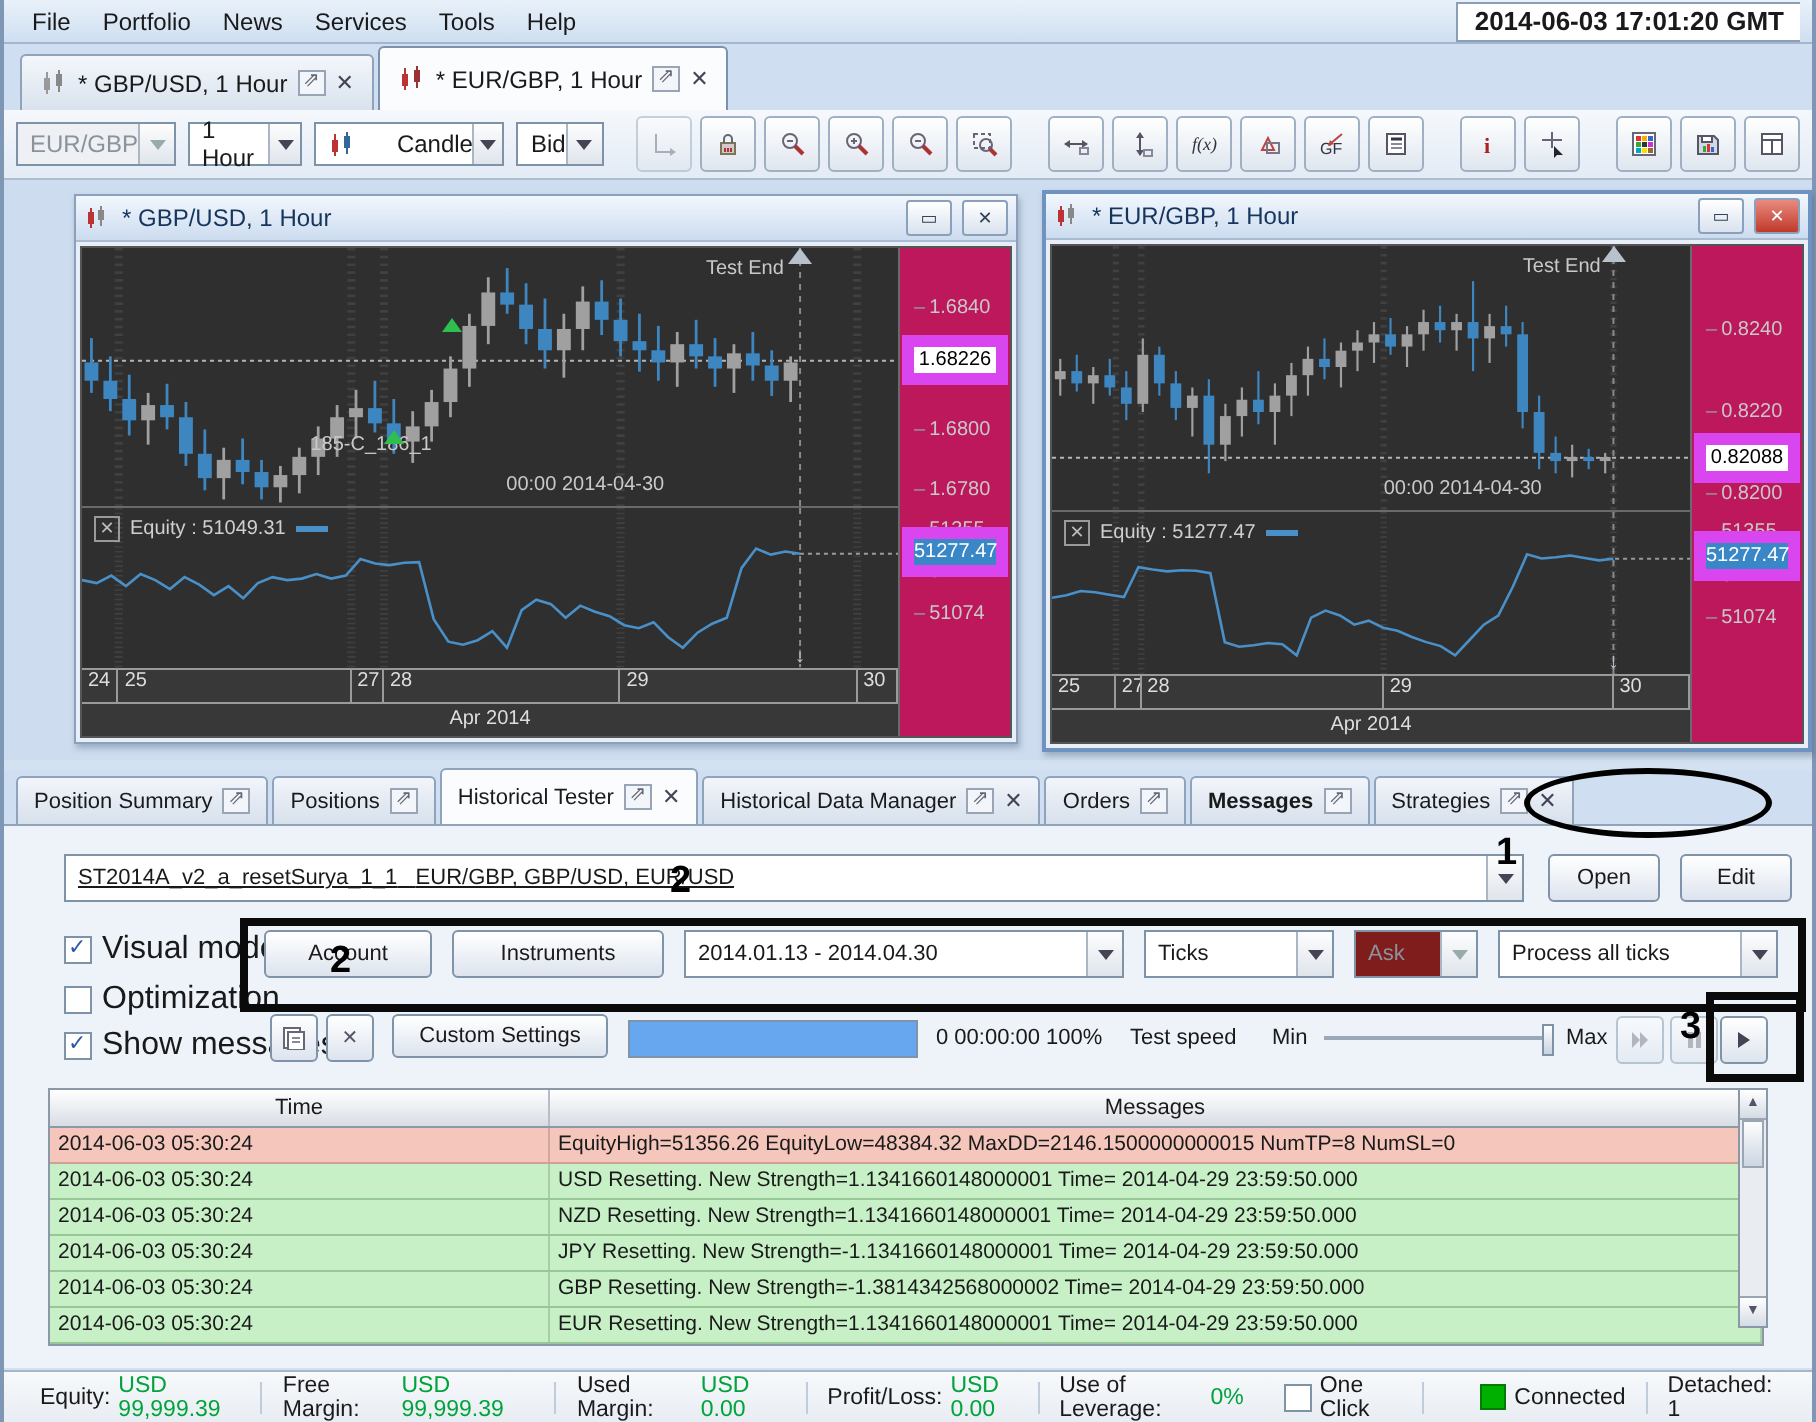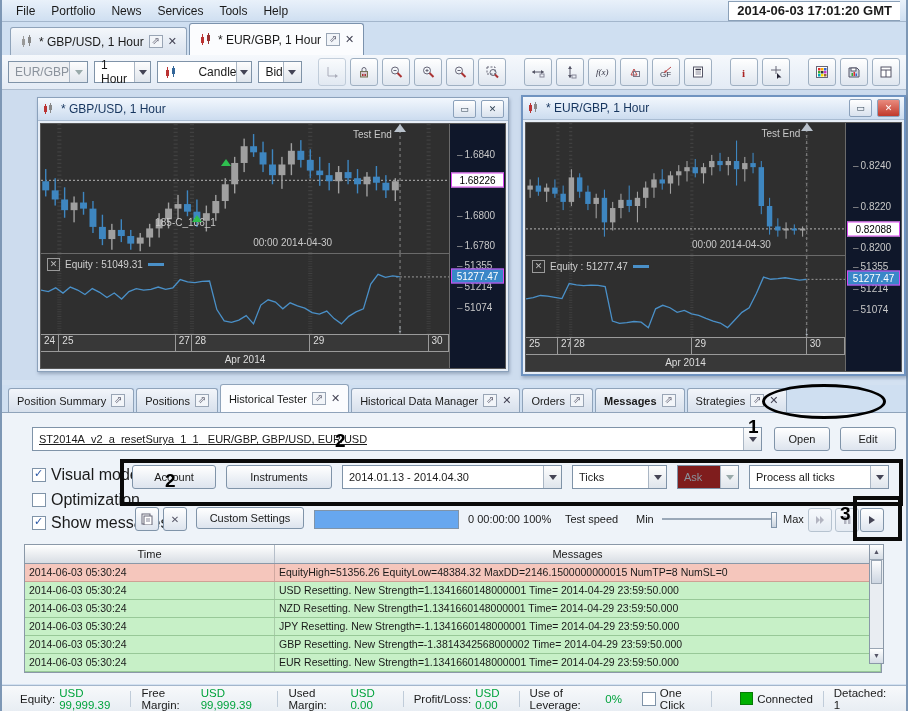--- a/index.html
+++ b/index.html
@@ -44,28 +44,28 @@
   .ctitle .sp{flex:1;}
   .wbtn{width:21px;height:16px;border:1px solid #8ba1bb;background:linear-gradient(#fff,#d9e2ee);border-radius:2px;
     display:flex;align-items:center;justify-content:center;font-size:9px;color:#345;}
   .wbtn.close-red{background:linear-gradient(#e98b7e,#c0392b);color:#fff;font-weight:bold;}
   .cbody{flex:1;display:grid;grid-template-columns:1fr 56px;background:#2f2f2f;margin:2px;border:1px solid #555;}
   .col-chart{display:flex;flex-direction:column;min-width:0;}
   .pane{position:relative;border-bottom:1px solid #6a6a6a;overflow:hidden;}
   .pane-candle{flex:13;}
   .pane-equity{flex:8;border-bottom:none;}
   .pane svg{position:absolute;inset:0;width:100%;height:100%;}
-  .axis-col{position:relative;background:#0f172a;border-left:1px solid #6a6a6a;display:flex;flex-direction:column;color:#c8c8c8;}
+  .axis-col{position:relative;background:#be185d;border-left:1px solid #6a6a6a;display:flex;flex-direction:column;color:#c8c8c8;}
   .axis-sec{position:relative;flex:13;}
   .axis-sec.eq{flex:8;}
   .axis-fill{height:35px;}
   .tick{position:absolute;left:0;right:0;padding-left:7px;font-size:10px;transform:translateY(-50%);white-space:nowrap;}
   .tick:before{content:'–';margin-right:2px;color:#9a9a9a;}
   .curbox{position:absolute;left:1px;right:1px;transform:translateY(-50%);background:#fff;color:#000;font-size:10px;
-    text-align:center;padding:1px 0;border:1px solid #d946ef;}
+    text-align:center;padding:1px 0;border:6px solid #d946ef;}
   .curbox.blue{background:#3a87c8;color:#fff;}
   .xaxis{height:16px;display:flex;background:#383838;border-top:1px solid #9a9a9a;}
   .xaxis .cell{border-right:1px solid #9a9a9a;color:#ddd;font-size:10px;padding-left:3px;box-sizing:border-box;overflow:hidden;}
   .xmonth{height:16px;background:#383838;border-top:1px solid #9a9a9a;color:#ddd;font-size:10px;text-align:center;line-height:15px;}
   .flabel{position:absolute;color:#c9c9c9;font-size:10px;white-space:nowrap;}
   .eq-legend{position:absolute;left:6px;top:4px;display:flex;align-items:center;gap:5px;color:#cfcfcf;font-size:10px;}
   .eq-x{width:11px;height:11px;border:1px solid #9a9a9a;color:#bbb;font-size:9px;line-height:10px;text-align:center;}
   .eq-dash{width:16px;height:3px;background:#4a90c8;}
   .tri-up{position:absolute;width:0;height:0;border-left:5px solid transparent;border-right:5px solid transparent;border-bottom:7px solid #2fbf4f;}
   .tri-grey{position:absolute;width:0;height:0;border-left:6px solid transparent;border-right:6px solid transparent;border-bottom:8px solid #b9c2cc;top:0;transform:translateX(-50%);}

